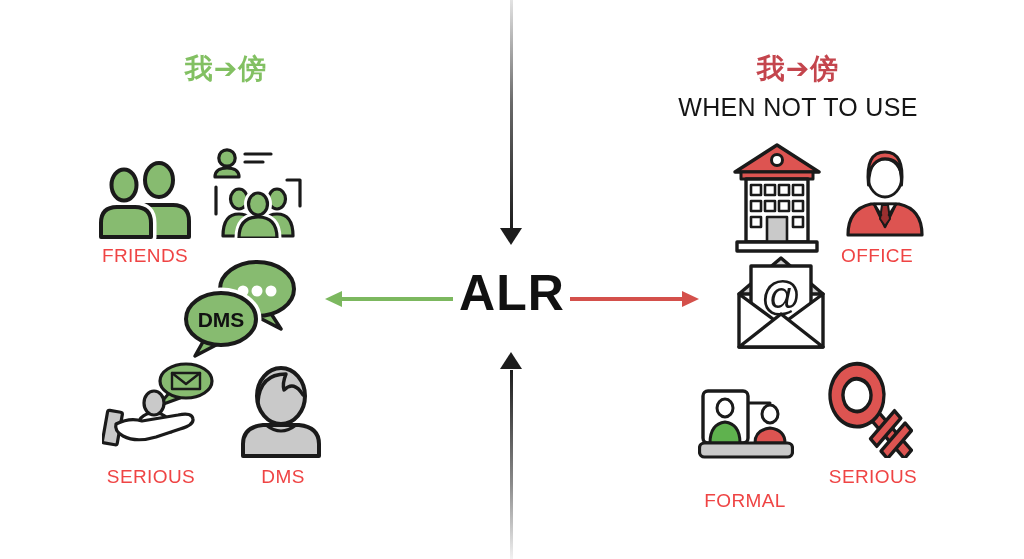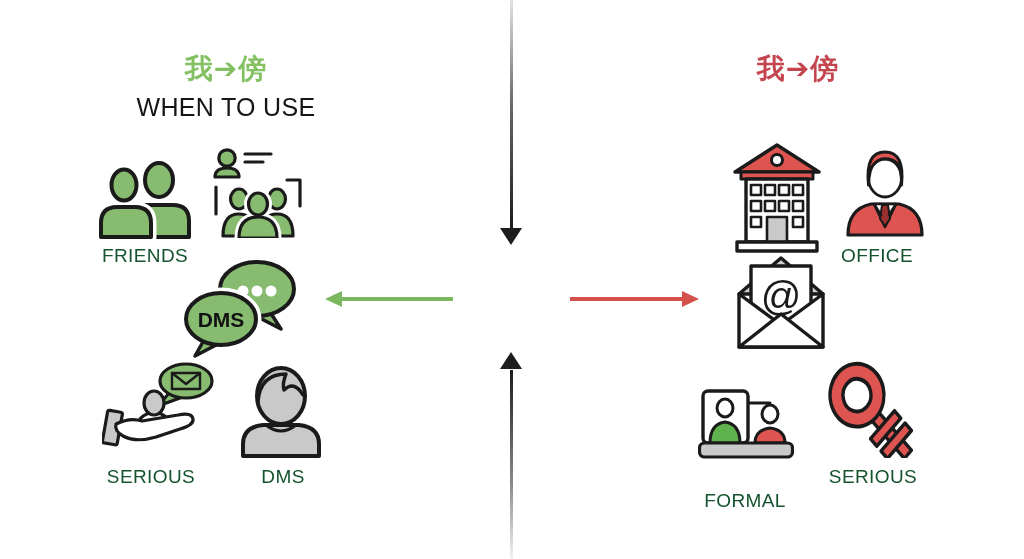--- a/index.html
+++ b/index.html
@@ -19,48 +19,49 @@
   #vline-top{top:0;height:228px;background:linear-gradient(180deg,#e3e3e3 0%,#6a6a6a 45%,#1c1c1c 100%);}
   #vline-bottom{top:370px;height:189px;background:linear-gradient(180deg,#1c1c1c 0%,#8a8a8a 60%,#f2f2f2 100%);}
   .tri{position:absolute;width:0;height:0;}
   #arrow-down{left:500px;top:228px;border-left:11px solid transparent;border-right:11px solid transparent;border-top:17px solid #1c1c1c;}
   #arrow-up{left:500px;top:352px;border-left:11px solid transparent;border-right:11px solid transparent;border-bottom:17px solid #1c1c1c;}
   #green-line{left:341px;top:297px;width:112px;height:4px;background:#7cb85f;}
   #green-head{left:325px;top:291px;border-top:8px solid transparent;border-bottom:8px solid transparent;border-right:17px solid #7cb85f;}
   #red-line{left:570px;top:297px;width:112px;height:4px;background:#d4504b;}
   #red-head{left:682px;top:291px;border-top:8px solid transparent;border-bottom:8px solid transparent;border-left:17px solid #d4504b;}
   
-  .lbl{position:absolute;width:100px;text-align:center;font-size:19px;color:#14532d;letter-spacing:.4px;}
+  .lbl{position:absolute;width:100px;text-align:center;font-size:19px;color:#ef4444;letter-spacing:.4px;}
   
   svg .o{stroke:#1a1a1a;stroke-linecap:round;stroke-linejoin:round;}
   svg .halo{stroke:#ffffff;stroke-linecap:round;stroke-linejoin:round;}
   svg text{font-family:"Liberation Sans","DejaVu Sans",sans-serif;}
 </style>
 </head>
 <body>
 
 <div id="stage">
 
   <div id="vline-top" class="vline"></div>
   <div id="arrow-down" class="tri"></div>
   <div id="arrow-up" class="tri"></div>
   <div id="vline-bottom" class="vline"></div>
 
+  <div id="alr">ALR</div>
   <div id="green-line" class="abs"></div>
   <div id="green-head" class="tri"></div>
   <div id="red-line" class="abs"></div>
   <div id="red-head" class="tri"></div>
 
   <div class="hdr" style="left:66px;top:50px;">
     <div class="zh zh-green">我➔傍</div>
-    <div class="en">WHEN TO USE</div>
   </div>
 
   <div class="hdr" style="left:638px;top:50px;">
     <div class="zh zh-red">我➔傍</div>
+    <div class="en">WHEN NOT TO USE</div>
   </div>
 
   <svg class="abs" style="left:97px;top:155px;" width="96" height="84" viewBox="0 0 96 84">
 
     <ellipse class="o" cx="62" cy="25" rx="14" ry="17" fill="#87bb70" stroke-width="4"></ellipse>
     <path class="o" d="M34 82 V66 Q34 50 50 50 H76 Q92 50 92 66 V82 Z" fill="#87bb70" stroke-width="4"></path>
 
     <ellipse class="halo" cx="27" cy="30" rx="12.5" ry="15.5" fill="#87bb70" stroke-width="11"></ellipse>
     <path class="halo" d="M4 82 V68 Q4 52 20 52 H38 Q54 52 54 68 V82 Z" fill="#87bb70" stroke-width="11"></path>
     <ellipse class="o" cx="27" cy="30" rx="12.5" ry="15.5" fill="#87bb70" stroke-width="4"></ellipse>

